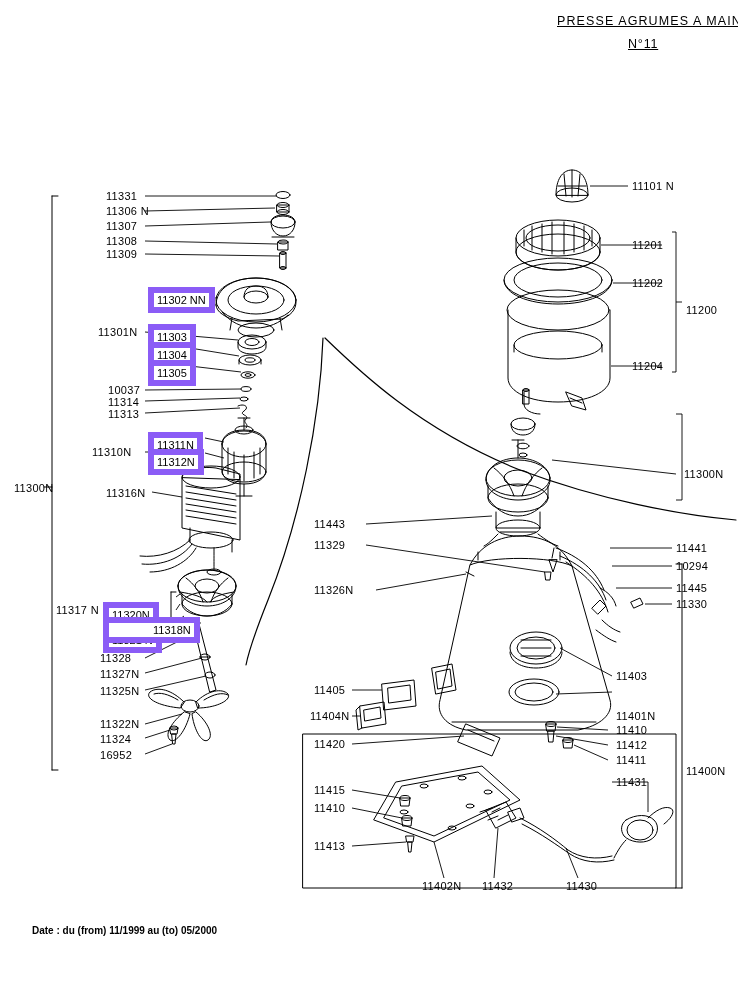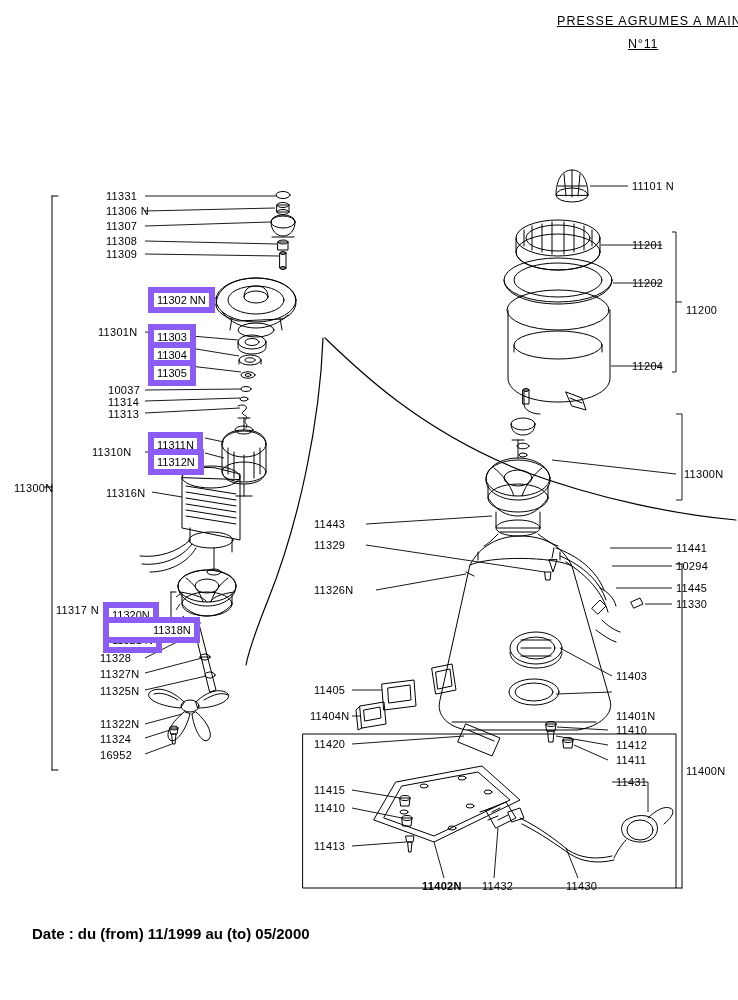--- a/index.html
+++ b/index.html
@@ -48,21 +48,21 @@
     font-size: 12.5px;
     letter-spacing: 0.8px;
     white-space: nowrap;
     text-decoration: underline;
     font-family: "Liberation Sans", sans-serif;
   }
   .footer-date {
     position: absolute;
     left: 32px;
     top: 925px;
-    font-size: 15px;
+    font-size: 10px;
     font-weight: bold;
     white-space: nowrap;
     font-family: "Liberation Sans", sans-serif;
   }
   .lbl-boxed {
     position: absolute;
     font-size: 11px;
     white-space: nowrap;
     border: 6px solid #8b5cf6;
     padding: 1px 3px 1px 3px;
@@ -448,19 +448,19 @@
   <div class="lbl" style="left:616px; top:776px;">11431</div>
   <div class="lbl" style="left:686px; top:765px;">11400N</div>
 
   <div class="lbl" style="left:314px; top:684px;">11405</div>
   <div class="lbl" style="left:310px; top:710px;">11404N</div>
   <div class="lbl" style="left:314px; top:738px;">11420</div>
   <div class="lbl" style="left:314px; top:784px;">11415</div>
   <div class="lbl" style="left:314px; top:802px;">11410</div>
   <div class="lbl" style="left:314px; top:840px;">11413</div>
 
-  <div class="lbl" style="left:422px; top:880px;font-weight:bold;">11402N</div>
+  <div class="lbl" style="left:422px; top:880px;">11402N</div>
   <div class="lbl" style="left:482px; top:880px;">11432</div>
   <div class="lbl" style="left:566px; top:880px;text-align:right;">11430</div>
 
   <div class="footer-date">Date : du (from) 11/1999 au (to) 05/2000</div>
 
 </div>
 
 </body></html>

